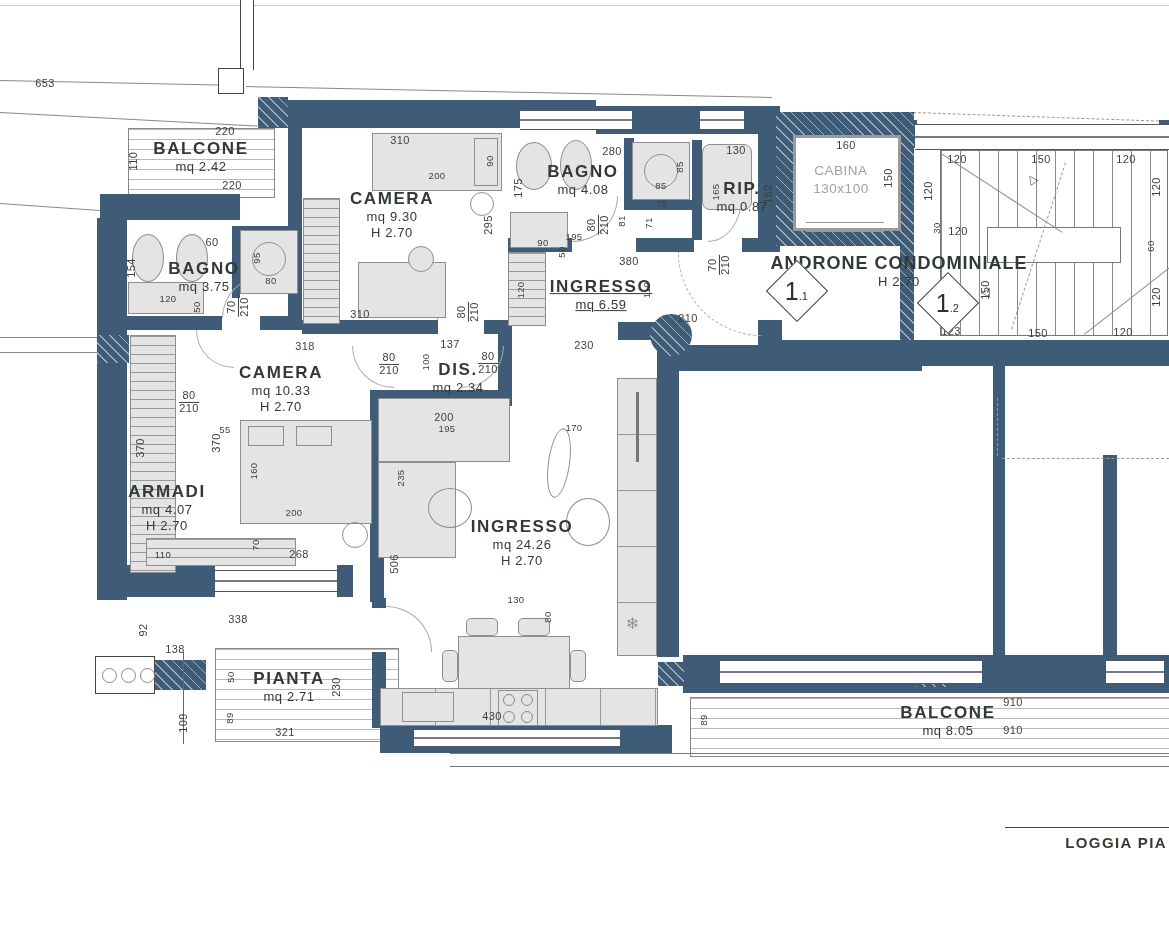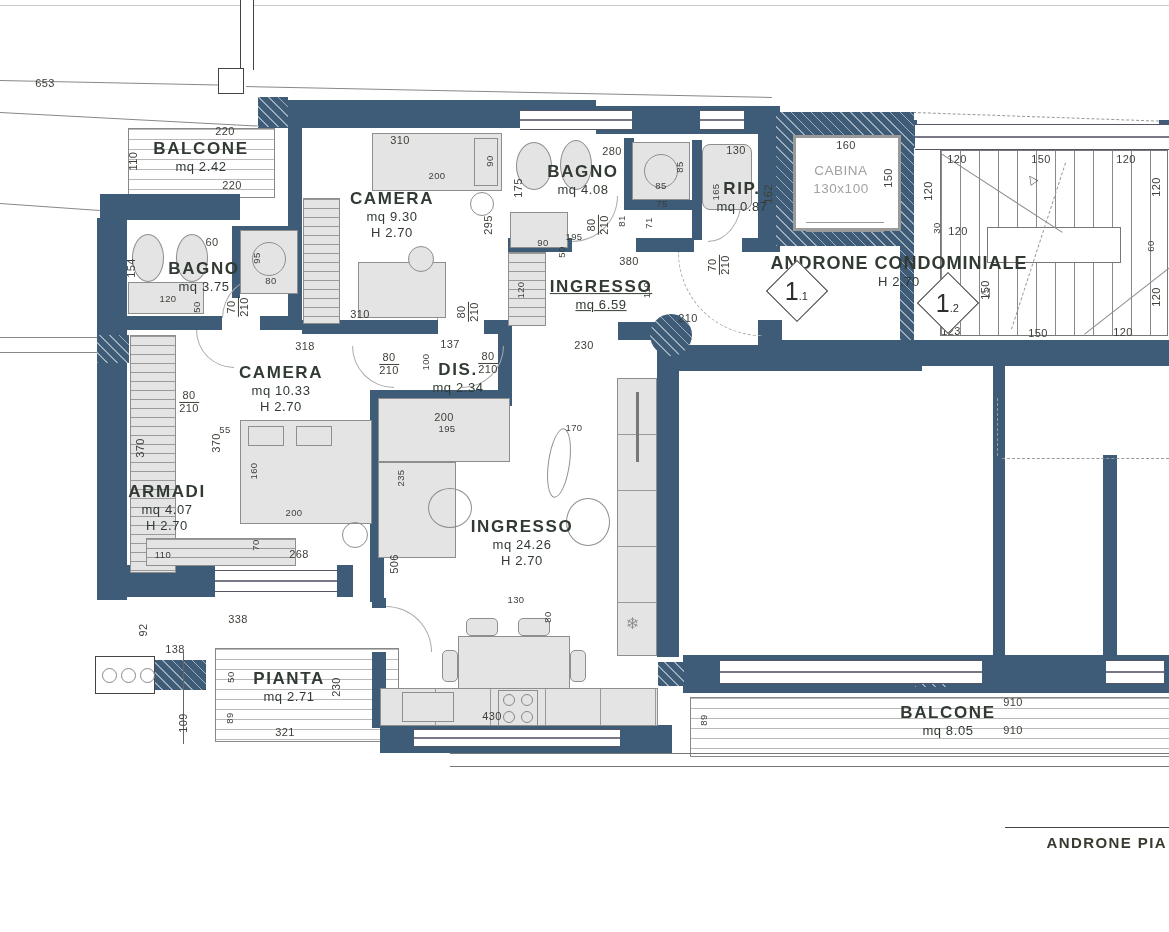--- a/index.html
+++ b/index.html
@@ -214,21 +214,21 @@
   <div class="dot" style="left:102px;top:668px;width:13px;height:13px;"></div>
   <div class="dot" style="left:121px;top:668px;width:13px;height:13px;"></div>
   <div class="dot" style="left:140px;top:668px;width:13px;height:13px;"></div>
   <div class="line" style="left:183px;top:652px;width:1px;height:92px;background:#666;"></div>
 
   <div class="cabina" style="left:841px;top:180px;">
     <div>CABINA</div>
     <div>130x100</div>
   </div>
   <div class="tline"></div>
-  <div class="title">ANDRONE PIA</div>
+  <div class="title">LOGGIA PIA</div>
 <div class="dim" style="left: 45px; top: 84px;">653</div>
     <div class="dim" style="left: 225px; top: 132px;">220</div>
     <div class="dim rot" style="left: 134px; top: 161px;">110</div>
     <div class="dim" style="left: 232px; top: 186px;">220</div>
     <div class="dim" style="left: 400px; top: 141px;">310</div>
     <div class="dim small rot" style="left: 490px; top: 161px;">90</div>
     <div class="dim small" style="left: 437px; top: 176px;">200</div>
     <div class="dim rot" style="left: 489px; top: 225px;">295</div>
     <div class="dim" style="left: 612px; top: 152px;">280</div>
     <div class="dim rot" style="left: 519px; top: 188px;">175</div>

